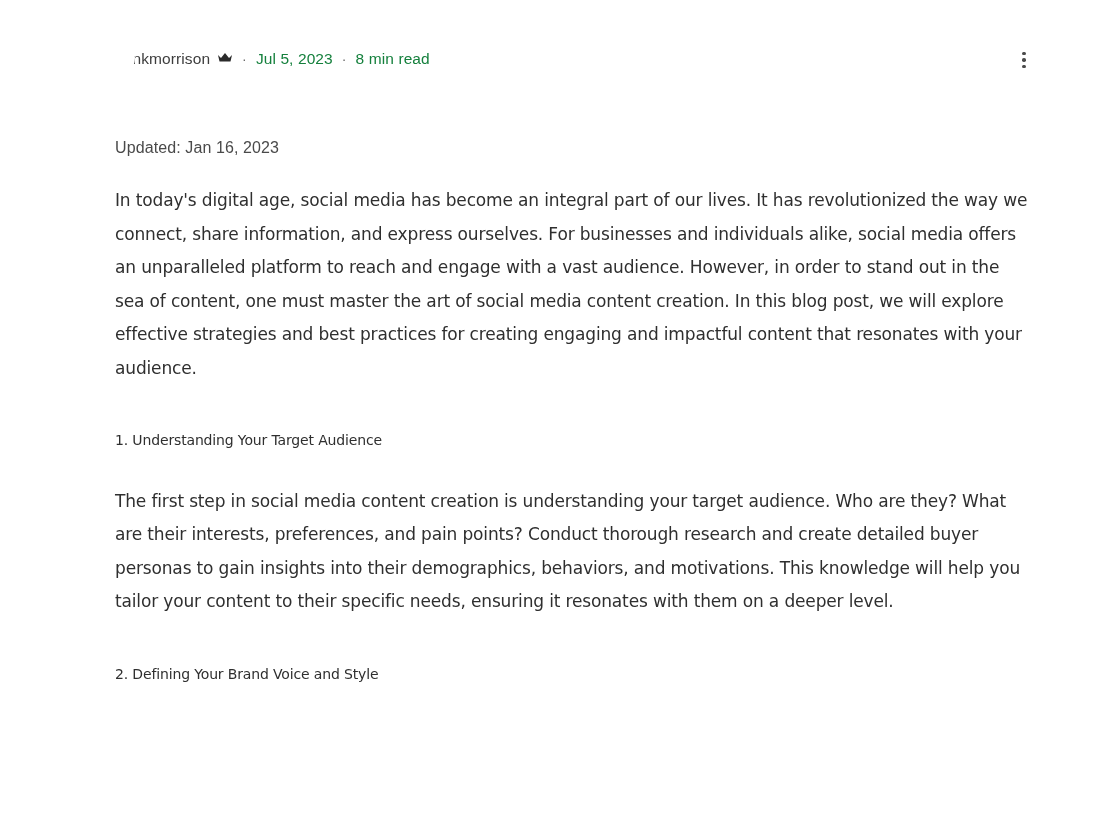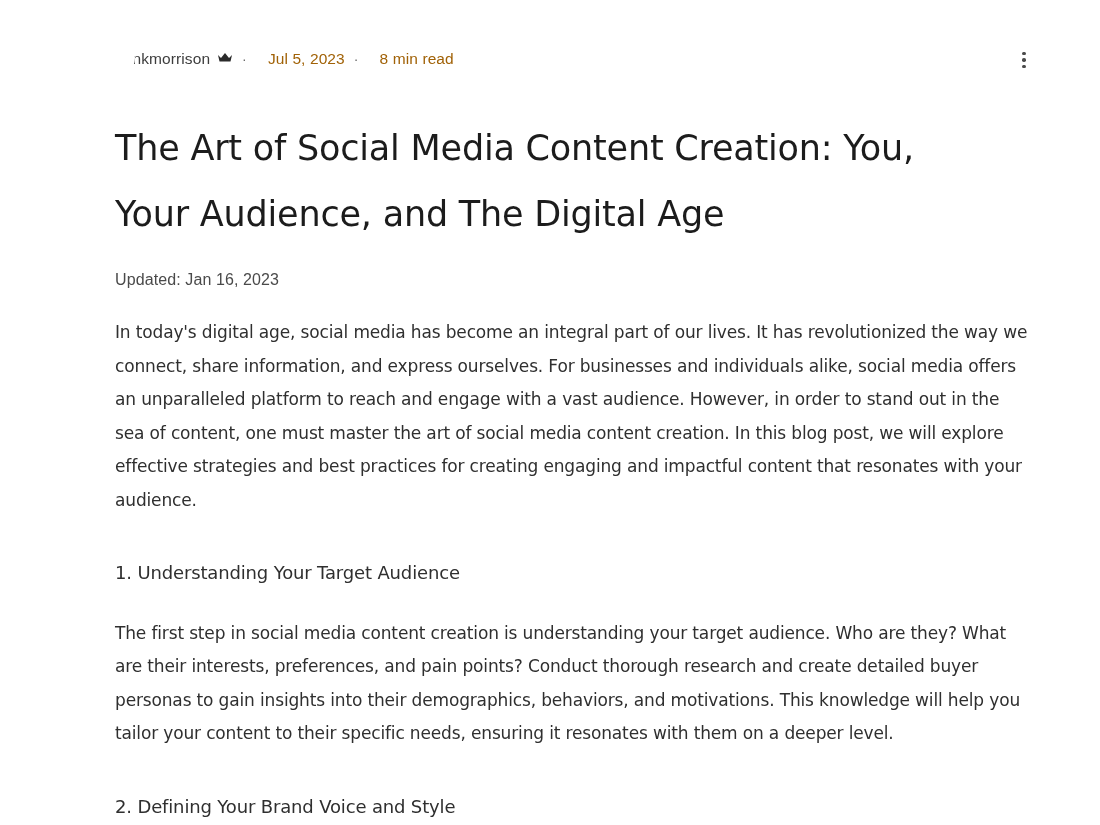--- a/index.html
+++ b/index.html
@@ -64,22 +64,21 @@
     position: relative;
     top: -1px;
   }
   .crown-icon svg { display:block; }
   .sep {
     margin: 0 9px;
     color: #6b6b6b;
     font-size: 14px;
   }
   .date, .readtime {
-    color: #a16207;
-    margin-left: 12px;
+    color: #15803d;
   }
   .more-btn {
     position: absolute;
     right: -10px;
     top: 44px;
     width: 32px;
     height: 32px;
     display: flex;
     flex-direction: column;
     align-items: center;
@@ -120,21 +119,21 @@
     font-size: 17px;
     line-height: 33.5px;
     color: #2f2f2f;
     margin: 27px 0 0 0;
     width: 915px;
     letter-spacing: -0.15px;
   }
   h2.section {
     font-family: "DejaVu Sans", sans-serif;
     font-weight: 400;
-    font-size: 18px;
+    font-size: 14px;
     line-height: 33.5px;
     color: #2f2f2f;
     margin: 39px 0 0 0;
     letter-spacing: -0.15px;
   }
 </style>
 </head>
 <body>
 
 <div class="page">
@@ -154,21 +153,20 @@
         <span class="sep">·</span>
         <span class="readtime">8 min read</span>
       </div>
       <div class="more-btn">
         <span></span>
           <span></span>
           <span></span>
       </div>
     </div>
 
-    <h1 class="title">The Art of Social Media Content Creation: You, Your Audience, and The Digital Age</h1>
 
     <div class="updated">Updated: Jan 16, 2023</div>
 
     <p class="body-text">In today's digital age, social media has become an integral part of our lives. It has revolutionized the way we connect, share information, and express ourselves. For businesses and individuals alike, social media offers an unparalleled platform to reach and engage with a vast audience. However, in order to stand out in the sea of content, one must master the art of social media content creation. In this blog post, we will explore effective strategies and best practices for creating engaging and impactful content that resonates with your audience.</p>
 
     <h2 class="section">1. Understanding Your Target Audience</h2>
     <p class="body-text">The first step in social media content creation is understanding your target audience. Who are they? What are their interests, preferences, and pain points? Conduct thorough research and create detailed buyer personas to gain insights into their demographics, behaviors, and motivations. This knowledge will help you tailor your content to their specific needs, ensuring it resonates with them on a deeper level.</p>
 
     <h2 class="section">2. Defining Your Brand Voice and Style</h2>
 

